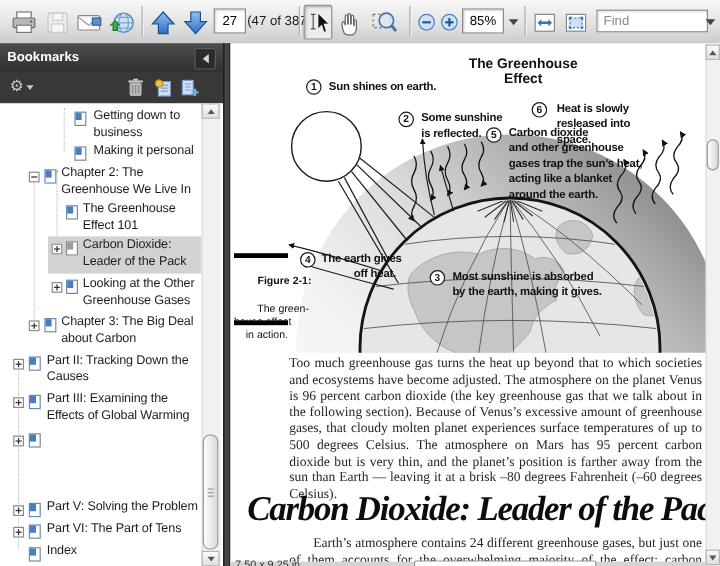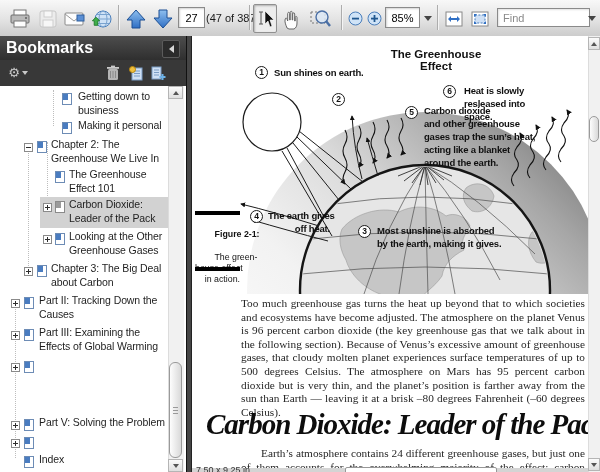--- a/index.html
+++ b/index.html
@@ -21,21 +21,21 @@
   #page-count{position:absolute;left:206px;top:12px;font-size:11px;color:#1b1b1b;}
   #find-input{position:absolute;left:497px;top:8px;width:86px;height:17px;
         border:1px solid #8a8a8a;background:#fff;font:11px "Liberation Sans",sans-serif;
         padding:0 0 0 5px;box-shadow:inset 1px 1px 2px rgba(0,0,0,.12);}
   #find-input::placeholder{color:#8a8a8a;}
   .dd-arrow{width:0;height:0;border-left:4px solid transparent;border-right:4px solid transparent;
         border-top:5px solid #444;}
   
   #panel{position:absolute;left:0;top:36px;width:186px;height:436px;background:#fff;}
   #panel-header{position:absolute;left:0;top:0;width:186px;height:24px;
-        background:linear-gradient(#4d4d4d,#2f2f2f);color:#fff;font-size:16px;
+        background:linear-gradient(#4d4d4d,#2f2f2f);color:#fff;font-size:11px;
         font-weight:bold;line-height:24px;padding-left:6px;box-sizing:border-box;}
   #panel-collapse{position:absolute;right:6px;top:4px;width:16px;height:16px;background:#2b2b2b;
         border:1px solid #5b5b5b;border-radius:2px;display:flex;align-items:center;justify-content:center;}
   #panel-collapse span{width:0;height:0;border-top:4px solid transparent;
         border-bottom:4px solid transparent;border-right:5px solid #d8d8d8;}
   #panel-tools{position:absolute;left:0;top:24px;width:186px;height:26px;background:#383838;
         border-bottom:1px solid #1f1f1f;}
   .ptool{position:absolute;top:4px;width:18px;height:18px;display:flex;align-items:center;justify-content:center;}
   #gear-glyph{font-family:"DejaVu Sans",sans-serif;font-size:13px;color:#c9c9c9;line-height:18px;}
   .ptool .mini-dd{width:0;height:0;border-left:3px solid transparent;border-right:3px solid transparent;
@@ -296,20 +296,21 @@
 
       <div class="exp plus" style="left:11px;top:277px;"></div>
       <div class="bm-icon" style="left:24px;top:275px;"></div>
 
       <div class="exp plus" style="left:11px;top:335px;"></div>
       <div class="bm-icon" style="left:24px;top:333px;"></div>
       <div class="bm-row" style="left:39px;top:329px;">Part V: Solving the Problem</div>
 
       <div class="exp plus" style="left:11px;top:353px;"></div>
       <div class="bm-icon" style="left:24px;top:351px;"></div>
+      <div class="bm-row" style="left:39px;top:347px;">Part VI: The Part of Tens</div>
 
       <div class="bm-icon" style="left:24px;top:370px;"></div>
       <div class="bm-row" style="left:39px;top:366px;">Index</div>
 
       <div class="sb-track" style="left:168px;top:0;width:15px;height:386px;"></div>
       <div class="sb-btn" style="left:168px;top:0;width:15px;height:13px;">
         <span class="tri-up"></span>
       </div>
       <div class="sb-thumb" style="left:169px;top:276px;width:13px;height:96px;">
         <span class="grip" style="top:44px;"></span>
@@ -410,20 +411,22 @@
         <path d="M114 177 Q72 166 38 156" marker-end="url(#ah)"></path>
       </g>
 
       <circle cx="58" cy="58" r="29" fill="#ffffff" stroke="#1c1c1c" stroke-width="1.2"></circle>
     </svg>
 
     <div class="co-circle" style="left:63px;top:30px;">1</div>
     <div class="co-text" style="left:82px;top:30px;">Sun shines on earth.</div>
 
     <div class="co-circle" style="left:140px;top:57px;">2</div>
+    <div class="co-text" style="left:159px;top:56px;">Some sunshine
+is reflected.</div>
 
     <div class="co-circle" style="left:166px;top:189px;">3</div>
     <div class="co-text" style="left:185px;top:188px;">Most sunshine is absorbed
 by the earth, making it gives.</div>
 
     <div class="co-circle" style="left:58px;top:174px;">4</div>
     <div class="co-text" style="left:76px;top:173px;width:62px;text-align:right;">The earth gives
 off heat.</div>
 
     <div class="co-circle" style="left:213px;top:70px;">5</div>

